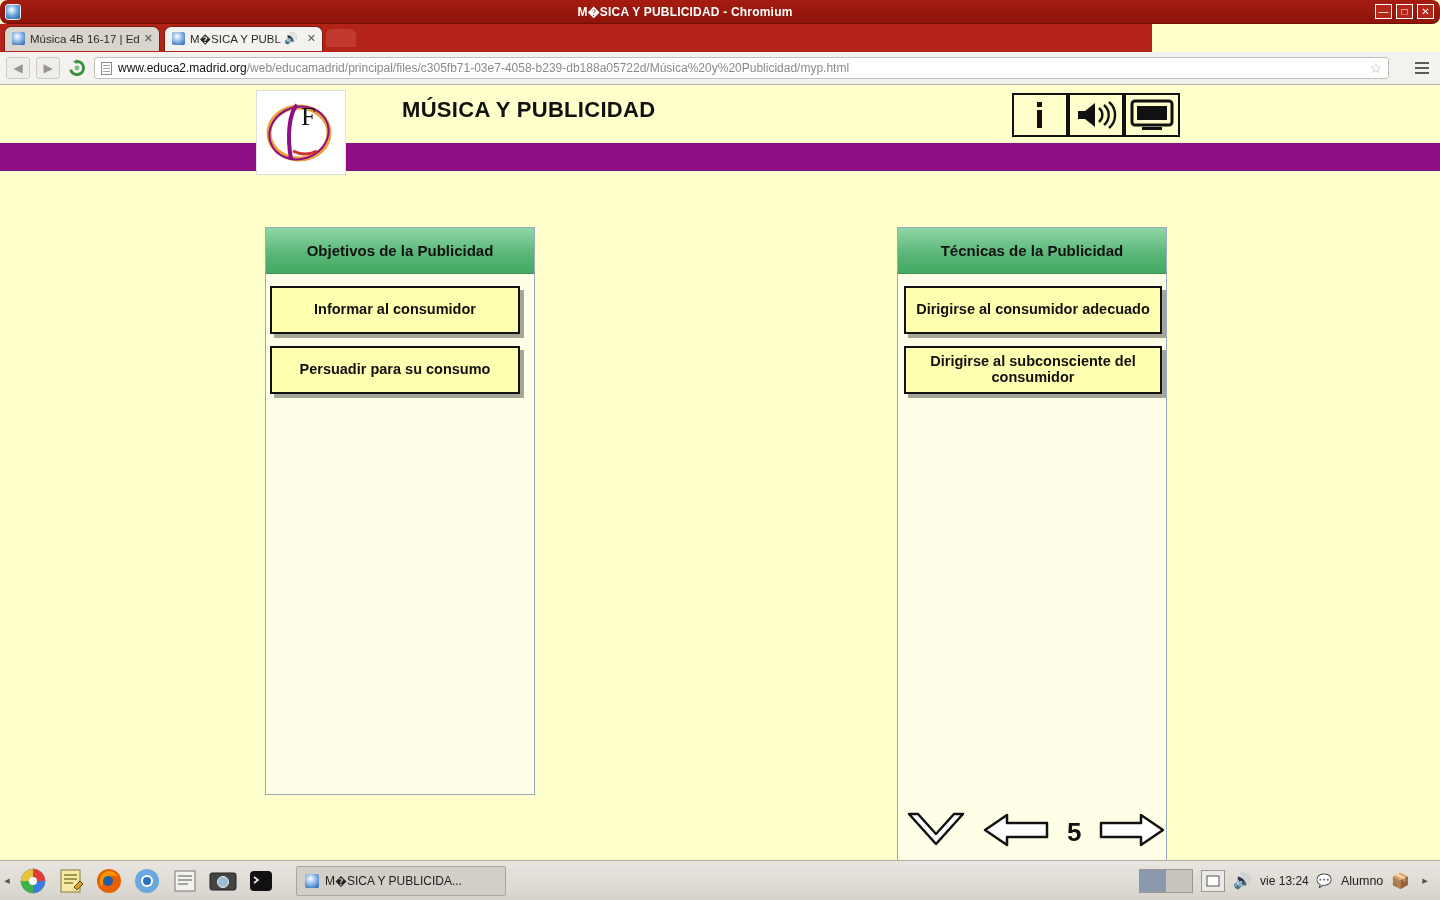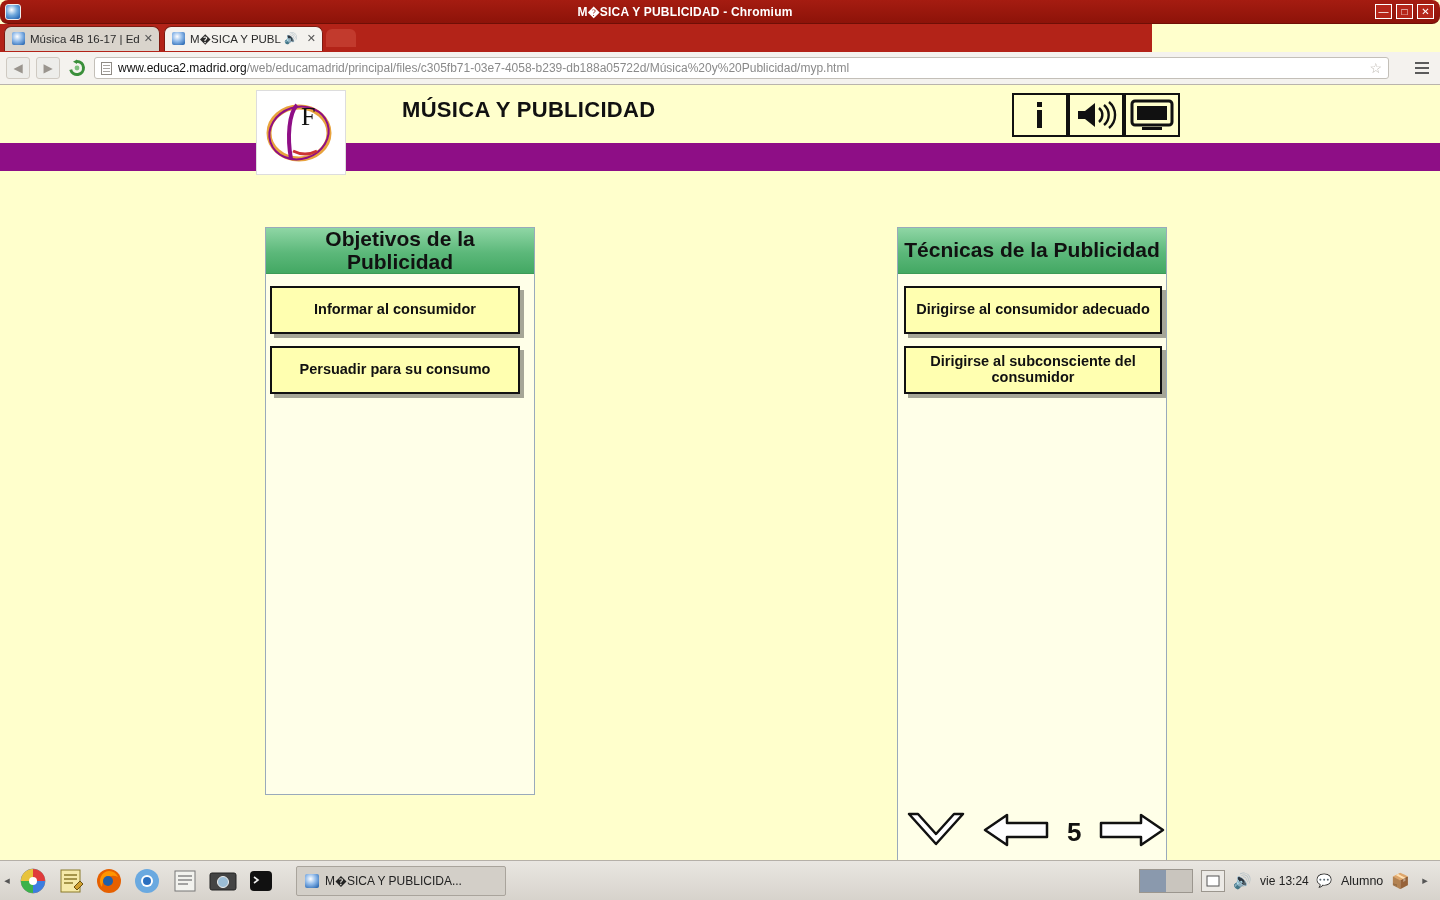--- a/index.html
+++ b/index.html
@@ -169,21 +169,21 @@
     background: #ffffe8;
   }
   .col-left  { left: 265px; top: 142px; width: 270px; height: 568px; }
   .col-right { left: 897px; top: 142px; width: 270px; height: 676px; }
   .col-head {
     height: 46px;
     background: linear-gradient(to bottom, #8fd6a5 0%, #5cb87a 55%, #43a863 100%);
     border-bottom: 1px solid #3c9a58;
     display: flex; align-items: center; justify-content: center;
     text-align: center;
-    font-size: 21px; font-weight: bold; color: #111;
+    font-size: 15px; font-weight: bold; color: #111;
     line-height: 1.05;
     padding: 0 6px;
   }
   .item {
     position: relative;
     margin: 12px 14px 0 4px;
     background: #ffffb0;
     border: 2px solid #111;
     box-shadow: 4px 4px 0 rgba(0,0,0,.35);
     display: flex; align-items: center; justify-content: center;

